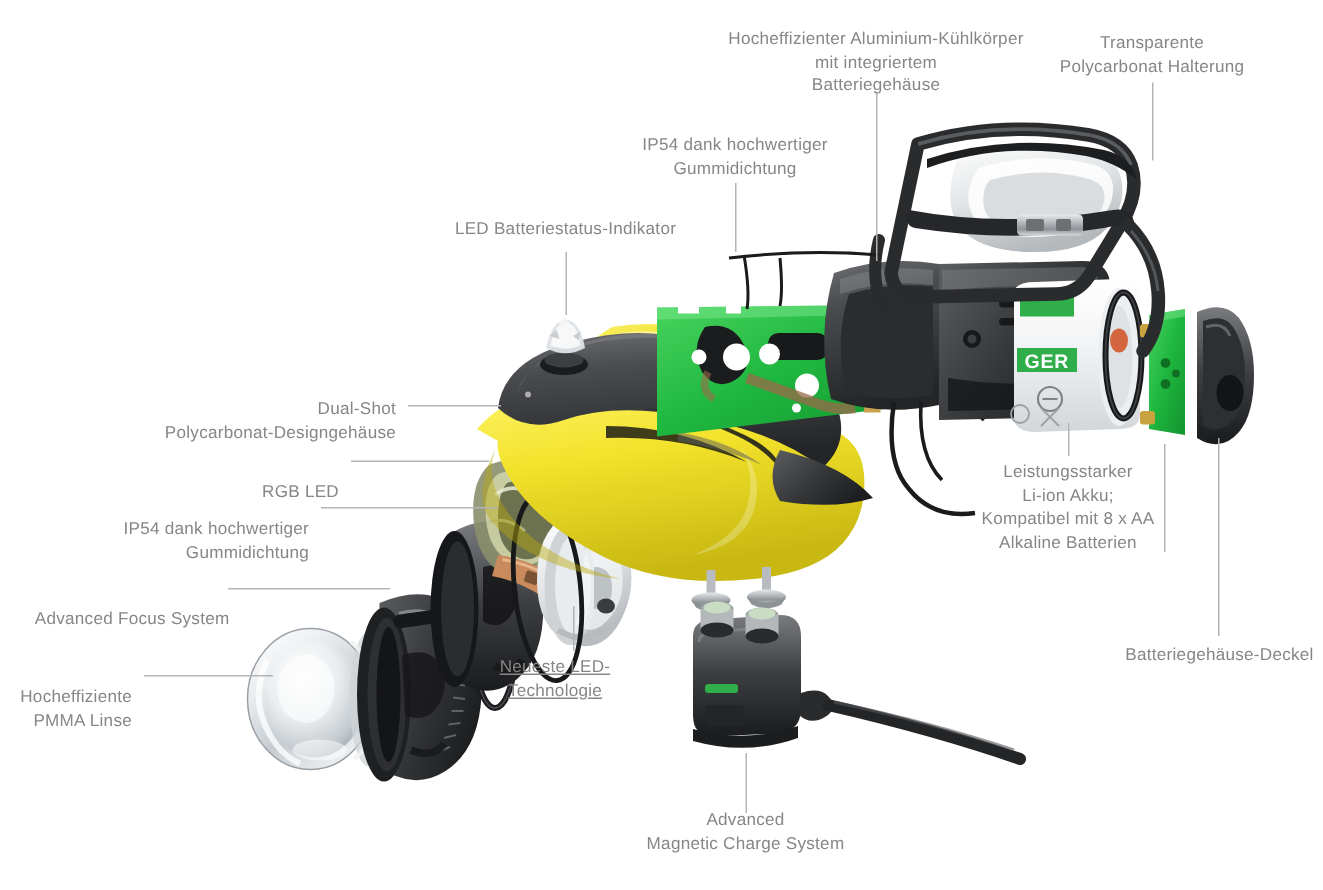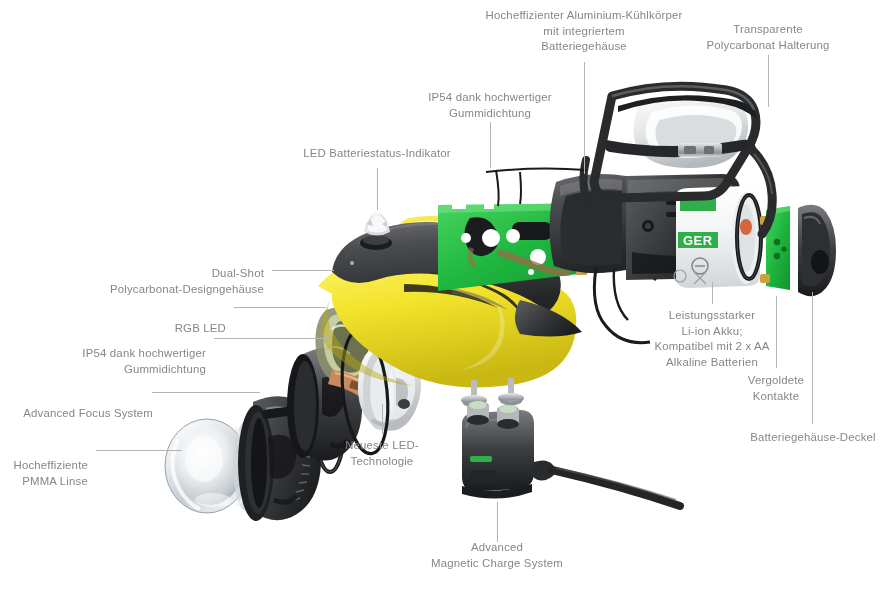--- a/index.html
+++ b/index.html
@@ -388,21 +388,21 @@
   <div class="leader h" style="left:234px;top:307px;width:92px;"></div>
   <div class="leader h" style="left:214px;top:338px;width:118px;"></div>
   <div class="leader h" style="left:152px;top:392px;width:108px;"></div>
   <div class="leader h" style="left:96px;top:450px;width:86px;"></div>
   <div class="leader v" style="left:382px;top:404px;height:30px;"></div>
   <div class="leader v" style="left:497px;top:502px;height:40px;"></div>
   <div class="leader v" style="left:712px;top:282px;height:22px;"></div>
   <div class="leader v" style="left:776px;top:296px;height:72px;"></div>
   <div class="leader v" style="left:812px;top:292px;height:132px;"></div>
 
-  <div class="callout ca-center" style="left:462px;top:8px;width:244px;">Hocheffizienter Aluminium-Kühlkörper
+  <div class="callout ca-center" style="left:462px;top:19px;width:244px;">Hocheffizienter Aluminium-Kühlkörper
 mit integriertem
 Batteriegehäuse</div>
 
   <div class="callout ca-center" style="left:692px;top:22px;width:152px;">Transparente
 Polycarbonat Halterung</div>
 
   <div class="callout ca-center" style="left:402px;top:90px;width:176px;">IP54 dank hochwertiger
 Gummidichtung</div>
 
   <div class="callout ca-center" style="left:282px;top:146px;width:190px;">LED Batteriestatus-Indikator</div>
@@ -413,29 +413,27 @@
   <div class="callout ca-right" style="left:126px;top:299px;width:100px;">RGB LED</div>
 
   <div class="callout ca-right" style="left:46px;top:324px;width:160px;">IP54 dank hochwertiger
 Gummidichtung</div>
 
   <div class="callout ca-right" style="left:13px;top:384px;width:140px;">Advanced Focus System</div>
 
   <div class="callout ca-right" style="left:-8px;top:436px;width:96px;">Hocheffiziente
 PMMA Linse</div>
 
-  <div class="callout ca-center" style="left:330px;top:438px;width:104px;">Neueste LED-
+  <div class="callout ca-center" style="left:318px;top:438px;width:104px;text-decoration:underline;">Neueste LED-
 Technologie</div>
 
   <div class="callout ca-center" style="left:401px;top:540px;width:192px;">Advanced
 Magnetic Charge System</div>
 
   <div class="callout ca-center" style="left:622px;top:308px;width:180px;">Leistungsstarker
 Li-ion Akku;
-Kompatibel mit 2 x AA
+Kompatibel mit 8 x AA
 Alkaline Batterien</div>
 
-  <div class="callout ca-center" style="left:714px;top:373px;width:124px;">Vergoldete
-Kontakte</div>
 
   <div class="callout ca-center" style="left:744px;top:430px;width:138px;text-align:center;">Batteriegehäuse-Deckel</div>
 
 </div>
 
 </body></html>

